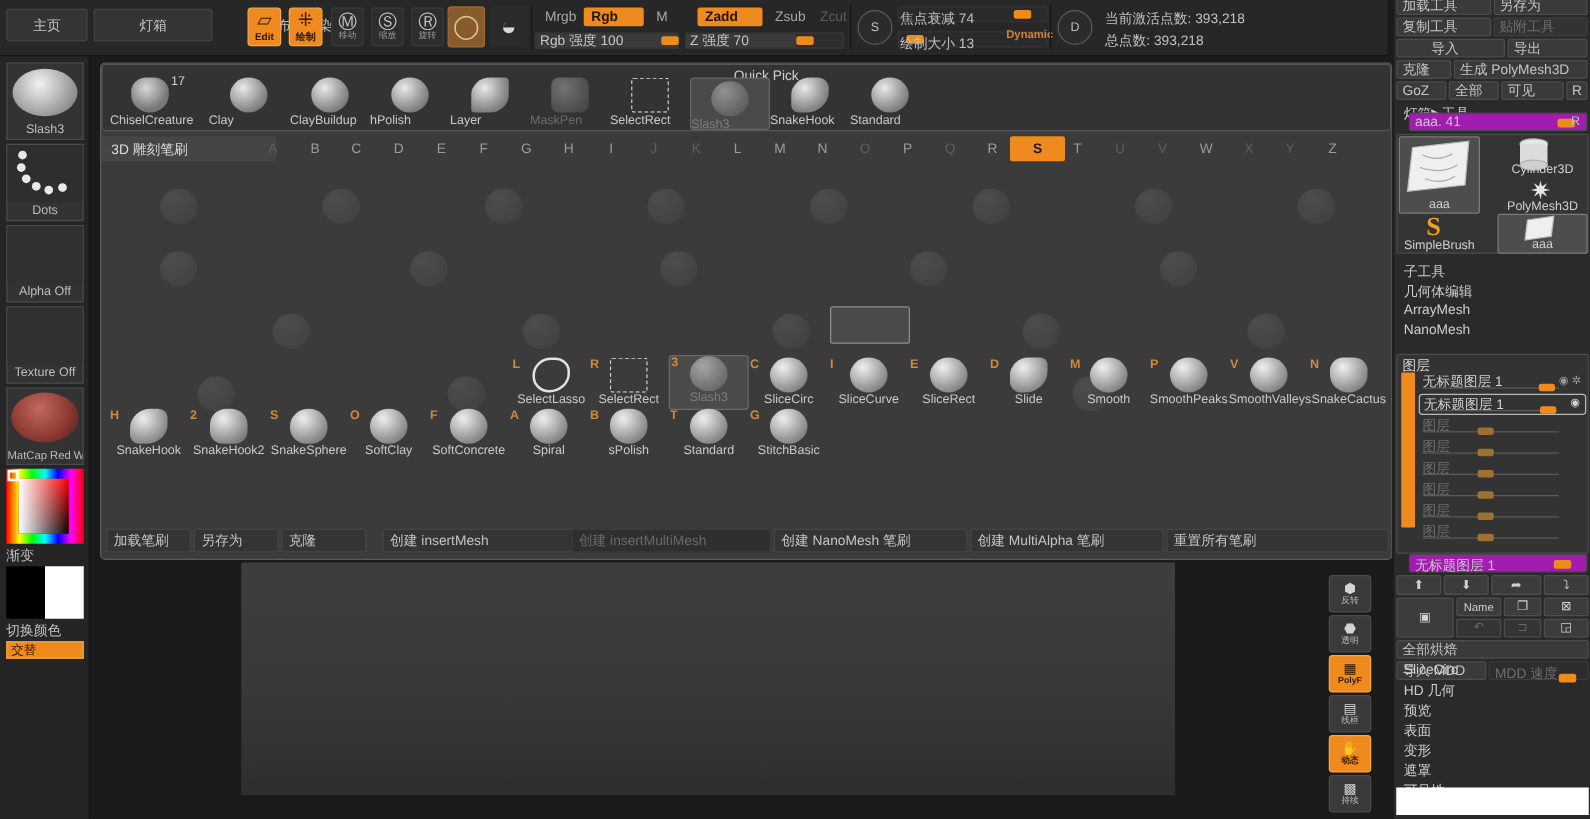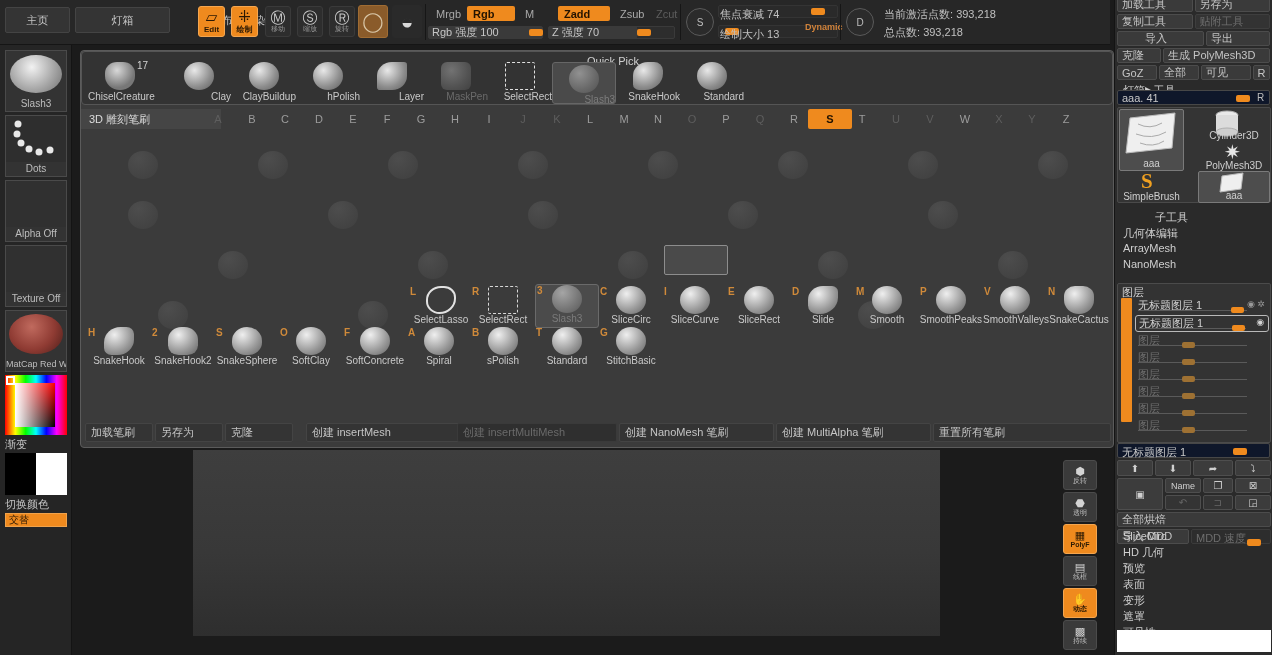--- a/index.html
+++ b/index.html
@@ -73,21 +73,21 @@
 
   
   #brushpop { position:absolute; left:80px; top:50px; width:1034px; height:398px; background:#3b3b3b;
               border:1px solid #5b5b5b; border-radius:4px; }
   #quickpick { position:absolute; left:0; top:0; right:0; height:54px; background:#333; border:1px solid #555;
                border-radius:4px; }
   #quickpick .title { position:absolute; right:8px; top:3px; font-size:11px; color:#d0d0d0; }
   .qp-item { position:absolute; top:10px; width:64px; height:42px; }
   .qp-item .ic { width:30px; height:28px; margin:0 auto; border-radius:50%;
                  background:radial-gradient(circle at 35% 30%, #e8e8e8, #8d8d8d 60%, #5c5c5c); }
-  .qp-item .nm { text-align:right; font-size:10px; color:#c9c9c9; margin-top:1px; white-space:nowrap; }
+  .qp-item .nm { text-align:left; font-size:10px; color:#c9c9c9; margin-top:1px; white-space:nowrap; }
   .qp-item.dimmed .ic { opacity:.35; }
   .qp-item.dimmed .nm { color:#6b6b6b; }
   .qp-item.sel { background:#4a4a4a; border:1px solid #666; border-radius:3px; }
   .qp-badge { position:absolute; right:4px; top:-2px; font-size:10px; color:#d3d3d3; }
 
   #alpharow { position:absolute; left:0; top:58px; right:0; height:20px; }
   #alpharow .hdr { position:absolute; left:0; top:0; width:140px; height:20px; background:#454545;
                    font-size:11px; color:#dcdcdc; display:flex; align-items:center; padding-left:8px; }
   .alpha-k { position:absolute; top:0; width:20px; height:20px; text-align:center; line-height:20px;
              font-size:11px; color:#9c9c9c; }
@@ -133,21 +133,21 @@
   .vbtn .l { font-size:7px; line-height:8px; color:#bcbcbc; }
   .vbtn.on .l { color:#2c1a04; font-weight:bold; }
 
   
   #rightpanel { position:absolute; left:1114px; top:0; width:158px; height:655px; background:#2a2a2a;
                 border-left:1px solid #141414; }
   .rrow { position:absolute; left:2px; right:2px; height:15px; display:flex; gap:2px; }
   .rbtn { background:#3a3a3a; border:1px solid #4c4c4c; border-radius:2px; color:#c5c5c5; font-size:11px;
           display:flex; align-items:center; padding-left:4px; overflow:hidden; white-space:nowrap; }
   .rbtn.dim { color:#6d6d6d; background:#333; border-color:#3e3e3e; }
-  .rslider { position:absolute; left:2px; right:2px; height:15px; background:#0f172a; border:1px solid #474747;
+  .rslider { position:absolute; left:12px; right:2px; height:15px; background:#a21caf; border:1px solid #474747;
              border-radius:2px; }
   .rslider .lab { position:absolute; left:4px; top:1px; font-size:11px; color:#c8c8c8; }
   .rslider .kn { position:absolute; top:4px; width:14px; height:7px; background:#ef8a1e; border-radius:2px; }
   .rslider .rr { position:absolute; right:2px; top:0; width:13px; height:13px; font-size:10px; color:#bdbdbd;
                  display:flex; align-items:center; justify-content:center; }
 
   .toolgrid { position:absolute; left:2px; width:154px; background:#343434; border:1px solid #4a4a4a; border-radius:2px; }
   .tcell { position:absolute; width:60px; height:60px; }
   .tcell.sel { background:#4d4d4d; border:1px solid #7a7a7a; border-radius:2px; }
   .tcell .cn { position:absolute; left:0; right:0; bottom:1px; text-align:center; font-size:10px; color:#cfcfcf;
@@ -672,21 +672,21 @@
         <div class="cn">SimpleBrush</div>
       </div>
       <div class="tcell sel" style="left:80px;top:63px;width:72px;height:32px;">
         <svg width="30" height="22" viewBox="0 0 30 22" style="position:absolute;left:18px;top:0;">
           <polygon points="5,4 26,1 24,17 3,20" fill="#efefef" stroke="#bbb"></polygon>
         </svg>
         <div class="cn">aaa</div>
       </div>
     </div>
 
-    <div class="rlabel" style="top:210px;margin-left:32px;">子工具</div>
+    <div class="rlabel" style="top:210px;">子工具</div>
     <div class="rlabel" style="top:226px;">几何体编辑</div>
     <div class="rlabel" style="top:242px;">ArrayMesh</div>
     <div class="rlabel" style="top:258px;">NanoMesh</div>
 
     <div id="layerbox">
       <div class="hdr">图层</div>
       <div class="bar"></div>
 
       <div class="lrow" style="top:14px;">
         <div class="nm">无标题图层 1</div>

